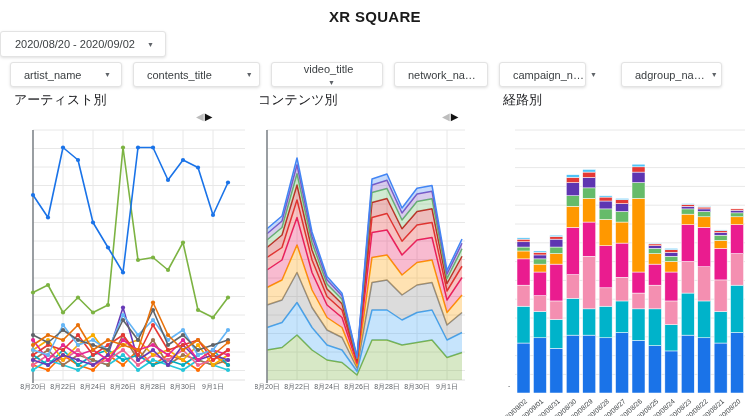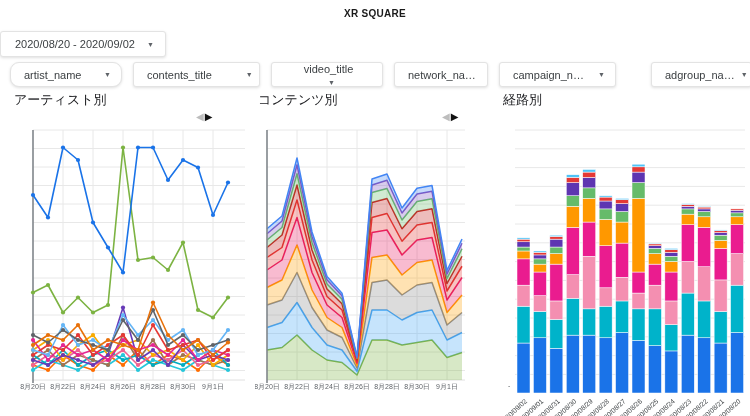--- a/index.html
+++ b/index.html
@@ -2,21 +2,21 @@
 <html><head>
 <meta charset="utf-8">
 <style>
   html,body{margin:0;padding:0;}
   body{
     width:750px;height:416px;position:relative;overflow:hidden;
     background:#ffffff;font-family:"Liberation Sans",sans-serif;
   }
   .page-title{
     position:absolute;top:8px;left:0;width:750px;text-align:center;
-    font-size:10px;font-weight:bold;color:#1a1a1a;letter-spacing:.3px;
+    font-size:15px;font-weight:bold;color:#1a1a1a;letter-spacing:.3px;
   }
   .datebox{
     position:absolute;left:0;top:31px;width:166px;height:26px;
     background:#fff;border:1px solid #e3e3e3;border-radius:3px;
     box-shadow:0 1px 3px rgba(0,0,0,.13);
     display:flex;align-items:center;justify-content:space-between;
     padding:0 11px 0 14px;box-sizing:border-box;
     font-size:11px;color:#3c4043;cursor:pointer;
   }
   .chips{position:absolute;left:10px;top:62px;display:flex;gap:11px;}
@@ -39,37 +39,37 @@
 <body>
 
 <div class="page-title">XR SQUARE</div>
 
 <div class="datebox">
   <span>2020/08/20 - 2020/09/02</span>
   <span class="caret">▼</span>
 </div>
 
 <div class="chips" id="filter-bar">
-    <div class="chip" style="width: 112px; border-radius: 9px;">
+    <div class="chip" style="width: 112px;">
       <span>artist_name</span>
       <span class="caret">▼</span>
     </div>
     <div class="chip" style="width: 127px; gap: 28px;">
       <span>contents_title</span>
       <span class="caret">▼</span>
     </div>
     <div class="chip" style="width: 112px; flex-direction: column;">
       <span>video_title</span>
       <span class="caret">▼</span>
     </div>
     <div class="chip" style="width: 94px; gap: 16px;">
       <span>network_na…</span>
       <span class="caret">▼</span>
     </div>
-    <div class="chip" style="width: 117px; justify-content: space-between;">
+    <div class="chip" style="width: 87px; justify-content: space-between;">
       <span>campaign_n…</span>
       <span class="caret">▼</span>
     </div>
     <div class="chip" style="width: 101px; margin-left: 24px;">
       <span>adgroup_na…</span>
       <span class="caret">▼</span>
     </div>
   </div>
 
 <div class="panel-title" style="left:14px;top:91px;">アーティスト別</div>

